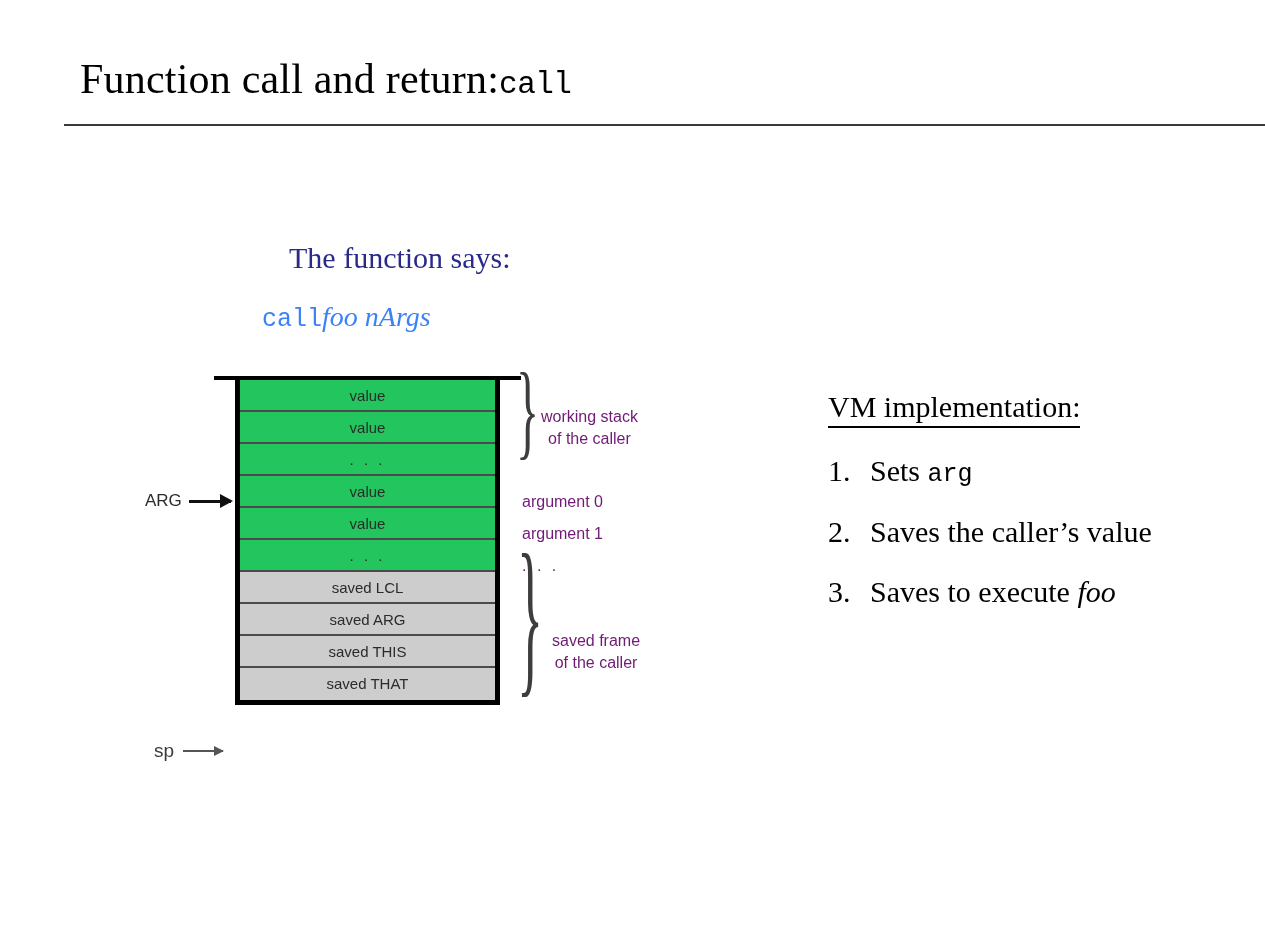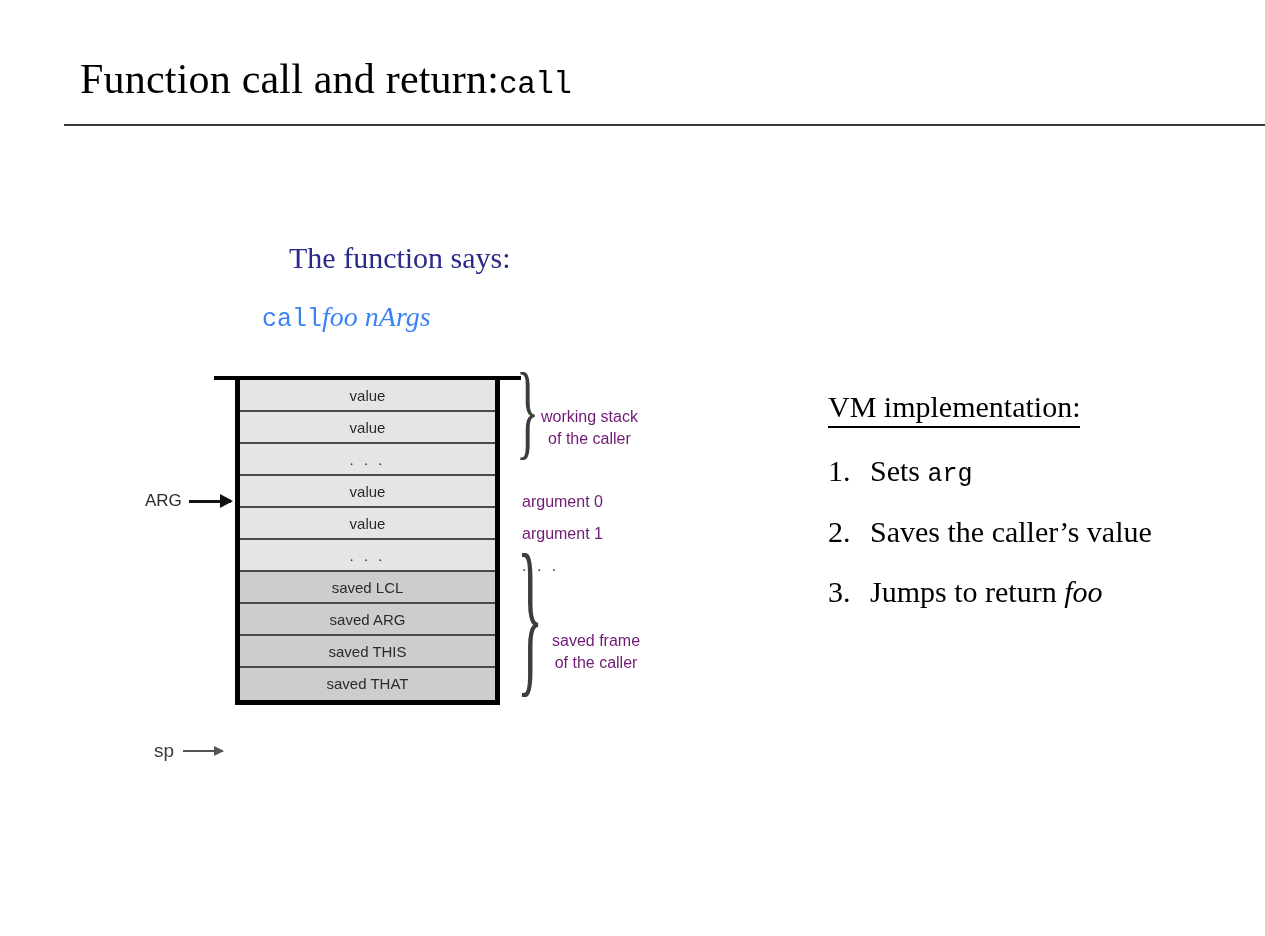--- a/index.html
+++ b/index.html
@@ -98,21 +98,21 @@
   }
   .stack-row {
     height: 32px;
     line-height: 32px;
     text-align: center;
     font-family: "Liberation Sans", sans-serif;
     font-size: 15px;
     color: #2b2b2b;
     border-bottom: 2px solid #4a4a4a;
     box-sizing: border-box;
-    background: #e5e5e5;
+    background: #22c55e;
     white-space: nowrap;
   }
   .stack-row.gray {
     background: #cdcdcd;
   }
   .stack-row.last {
     border-bottom: none;
   }
   .dots {
     letter-spacing: 3px;
@@ -344,15 +344,15 @@
     <span><span>Sets </span><span class="mono">arg</span></span>
   </div>
 
   <div class="vm-item">
     <span class="vm-num">2.</span>
     <span><span>Saves the caller’s value</span></span>
   </div>
 
   <div class="vm-item">
     <span class="vm-num">3.</span>
-    <span><span>Jumps to return </span><span class="ital">foo</span></span>
+    <span><span>Saves to execute </span><span class="ital">foo</span></span>
   </div>
 </div>
 
 </body></html>

